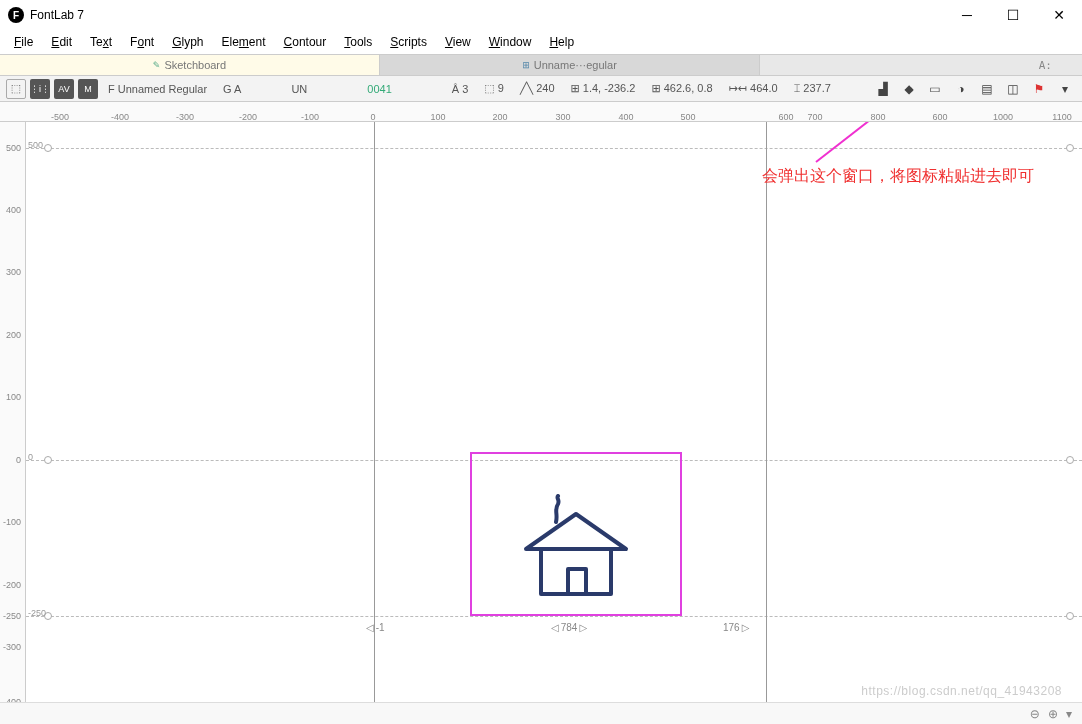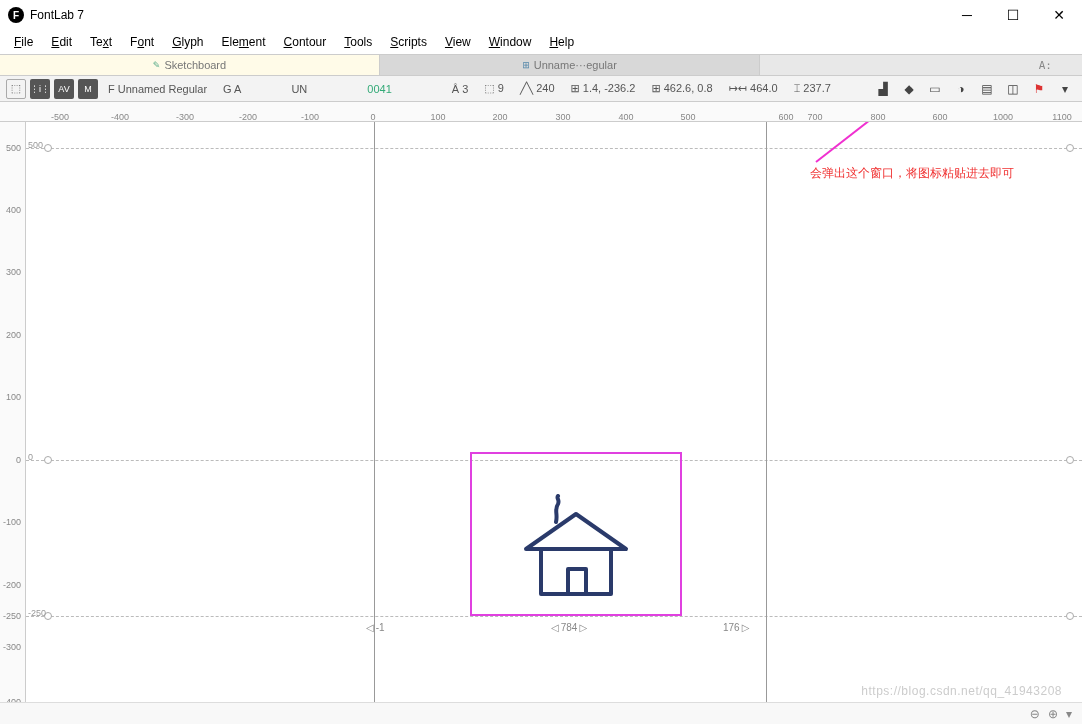--- a/index.html
+++ b/index.html
@@ -33,21 +33,21 @@
 .canvas { position:absolute; left:26px; top:0; right:0; bottom:0; background:#fff; overflow:hidden; }
 .guide-h { position:absolute; left:0; right:0; border-top:1px dashed #bbb; }
 .guide-v { position:absolute; top:0; bottom:0; border-left:1px dashed #bbb; }
 .guide-v.solid { border-left:1px solid #999; }
 .baseline-lab { position:absolute; font-size:9px; color:#999; }
 .selbox { position:absolute; border:2px solid #e040e0; }
 .house { position:absolute; }
 .house svg { width:120px; height:110px; }
 .house svg path { stroke:#2a3a6a; stroke-width:4; fill:none; stroke-linecap:round; stroke-linejoin:round; }
 .arrow-marker { position:absolute; font-size:10px; color:#888; display:flex; align-items:center; gap:2px; }
-.annotation { position:absolute; color:#f03030; font-size:12px; line-height:1.5; font-family:"Microsoft YaHei","SimSun",sans-serif;text-align:center; }
+.annotation { position:absolute; color:#f03030; font-size:16px; line-height:1.5; font-family:"Microsoft YaHei","SimSun",sans-serif; }
 .big-arrow { position:absolute; }
 .big-arrow svg line { stroke:#f030d0; stroke-width:2; }
 .big-arrow svg polygon { fill:#f030d0; }
 .statusbar { position:absolute; left:0; right:0; bottom:0; height:22px; background:#f8f8f8; border-top:1px solid #ddd; display:flex; align-items:center; justify-content:flex-end; padding:0 10px; gap:8px; color:#888; }
 .watermark { position:absolute; right:20px; bottom:26px; color:#ccc; font-size:12px; letter-spacing:0.5px; }
 .small-circle { position:absolute; width:8px; height:8px; border:1px solid #aaa; border-radius:50%; background:#fff; }
 </style>
 </head>
 <body>
 

